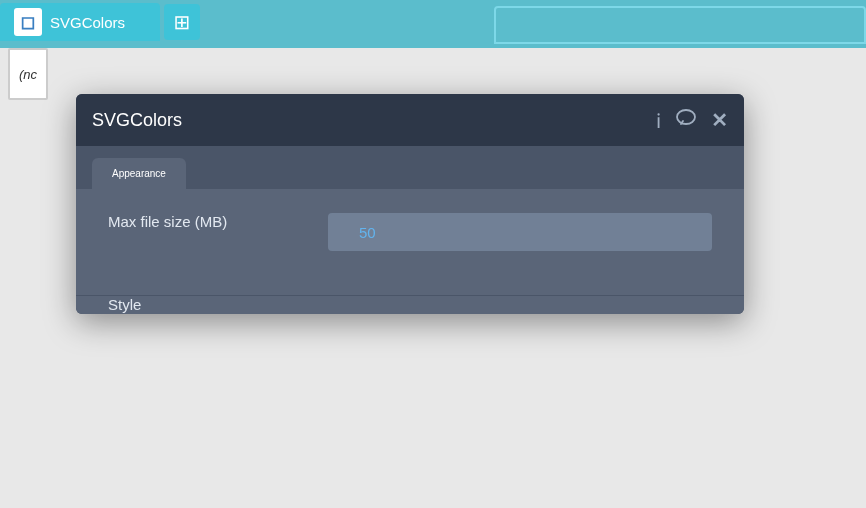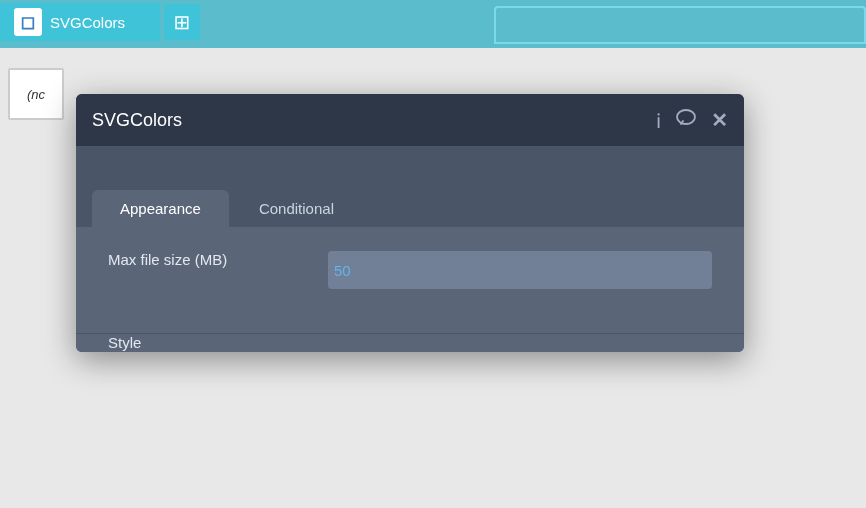--- a/index.html
+++ b/index.html
@@ -64,33 +64,32 @@
       color: white;
       font-size: 20px;
       cursor: pointer;
     }
 
     
     .bottom-left-icon {
       position: absolute;
       top: 48px;
       left: 8px;
-      width: 56px;
+      width: 40px;
       height: 52px;
       background: white;
       border: 2px solid #ccc;
       border-radius: 2px;
       display: flex;
       align-items: center;
       justify-content: center;
       font-size: 13px;
       font-style: italic;
       color: #333;
       z-index: 1;
-      margin-top: 20px;
     }
 
     
     .modal {
       position: absolute;
       top: 94px;
       left: 76px;
       width: 668px;
       background: #4a5568;
       border-radius: 6px;
@@ -135,27 +134,26 @@
 
     
     .modal-tabs {
       display: flex;
       background: #4a5568;
       padding: 12px 16px 0;
       gap: 2px;
     }
 
     .modal-tab {
-      padding: 10px 28px;
+      padding: 10px 20px;
       border-radius: 6px 6px 0 0;
       cursor: pointer;
-      font-size: 15px;
+      font-size: 10px;
       color: #cbd5e0;
       background: transparent;
-      margin-top: 32px;
     }
 
     .modal-tab.active {
       background: #5a6578;
       color: white;
       font-weight: 500;
     }
 
     
     .modal-body {
@@ -173,21 +171,21 @@
       color: #e2e8f0;
       font-size: 15px;
       width: 220px;
       flex-shrink: 0;
     }
 
     .form-value {
       flex: 1;
       background: #718096;
       border-radius: 4px;
-      padding: 8px 6px;
+      padding: 8px 31px;
       color: #63b3ed;
       font-size: 15px;
       min-height: 38px;
       display: flex;
       align-items: center;
     }
 
     
     .modal-style-partial {
       background: #5a6578;
@@ -263,23 +261,20 @@
         </svg>
       </span>
       <span class="modal-close">✕</span>
     </div>
   </div>
 
   <div class="modal-tabs">
     <div class="modal-tab active">
       <span>Appearance</span>
     </div>
-    <div class="modal-tab">
-      <span>Conditional</span>
-    </div>
   </div>
 
   <div class="modal-body">
     <div class="form-row">
       <span class="form-label">Max file size (MB)</span>
       <div class="form-value">
         <span>50</span>
       </div>
     </div>
   </div>

